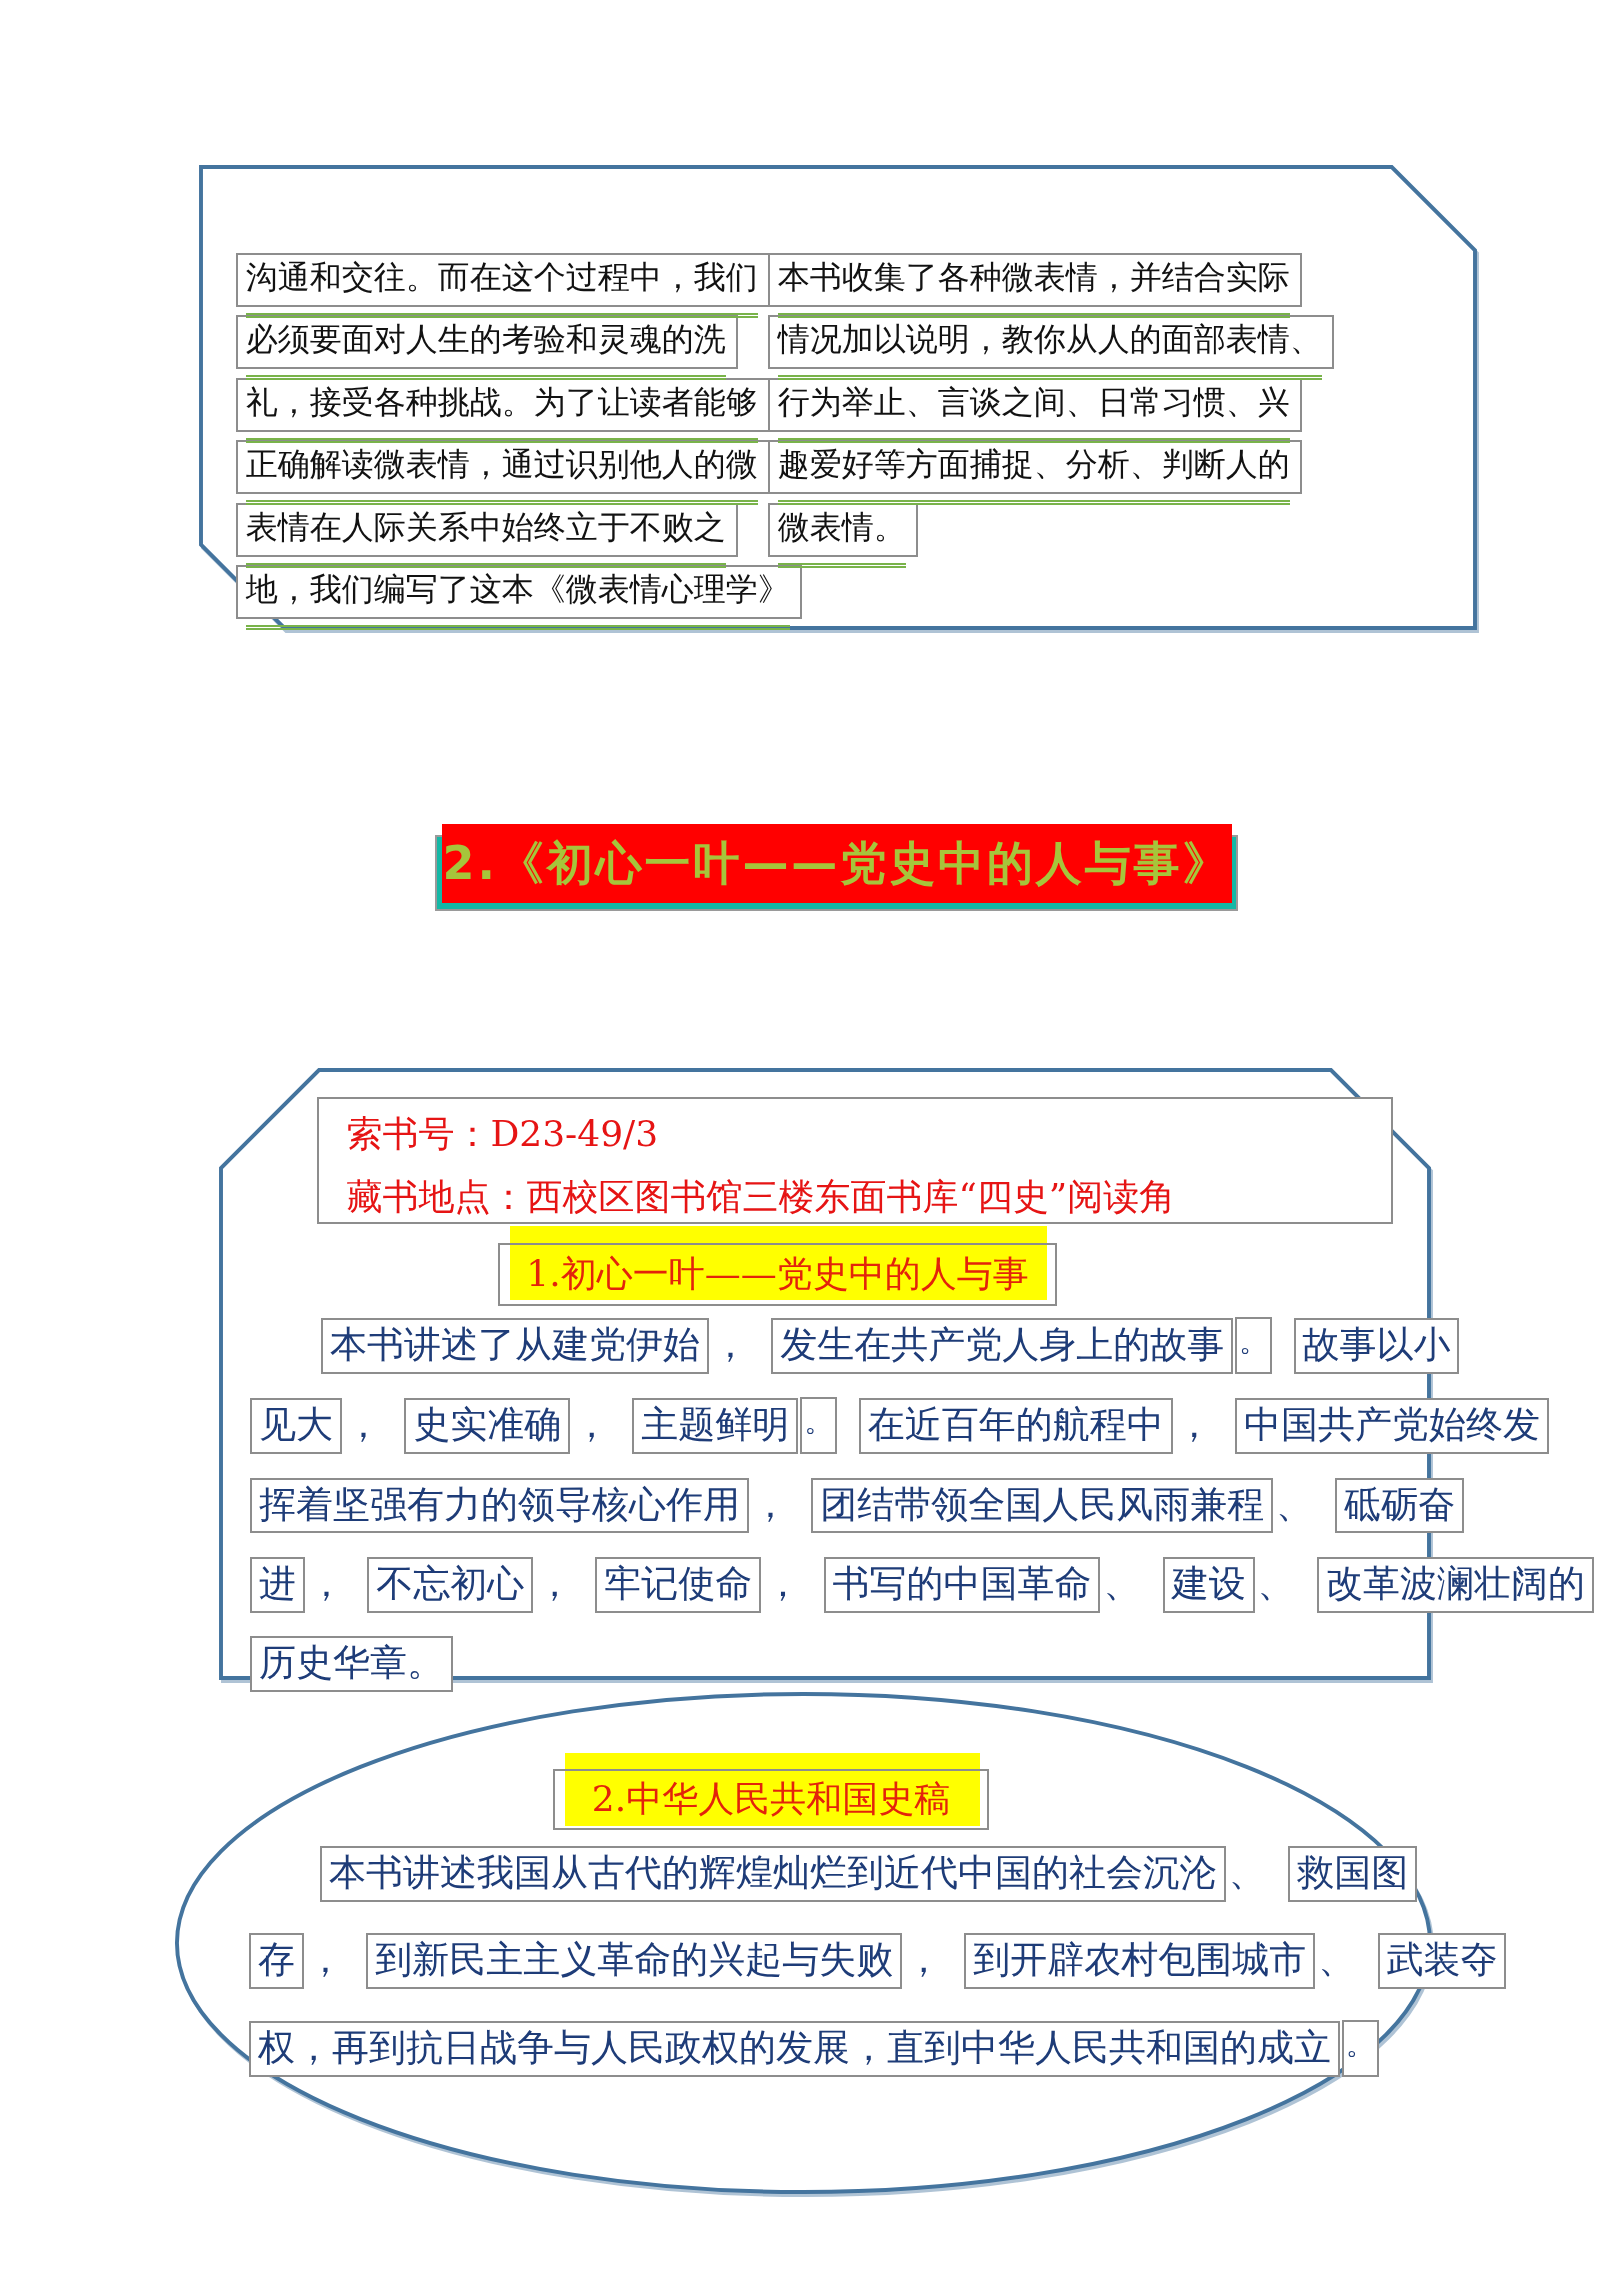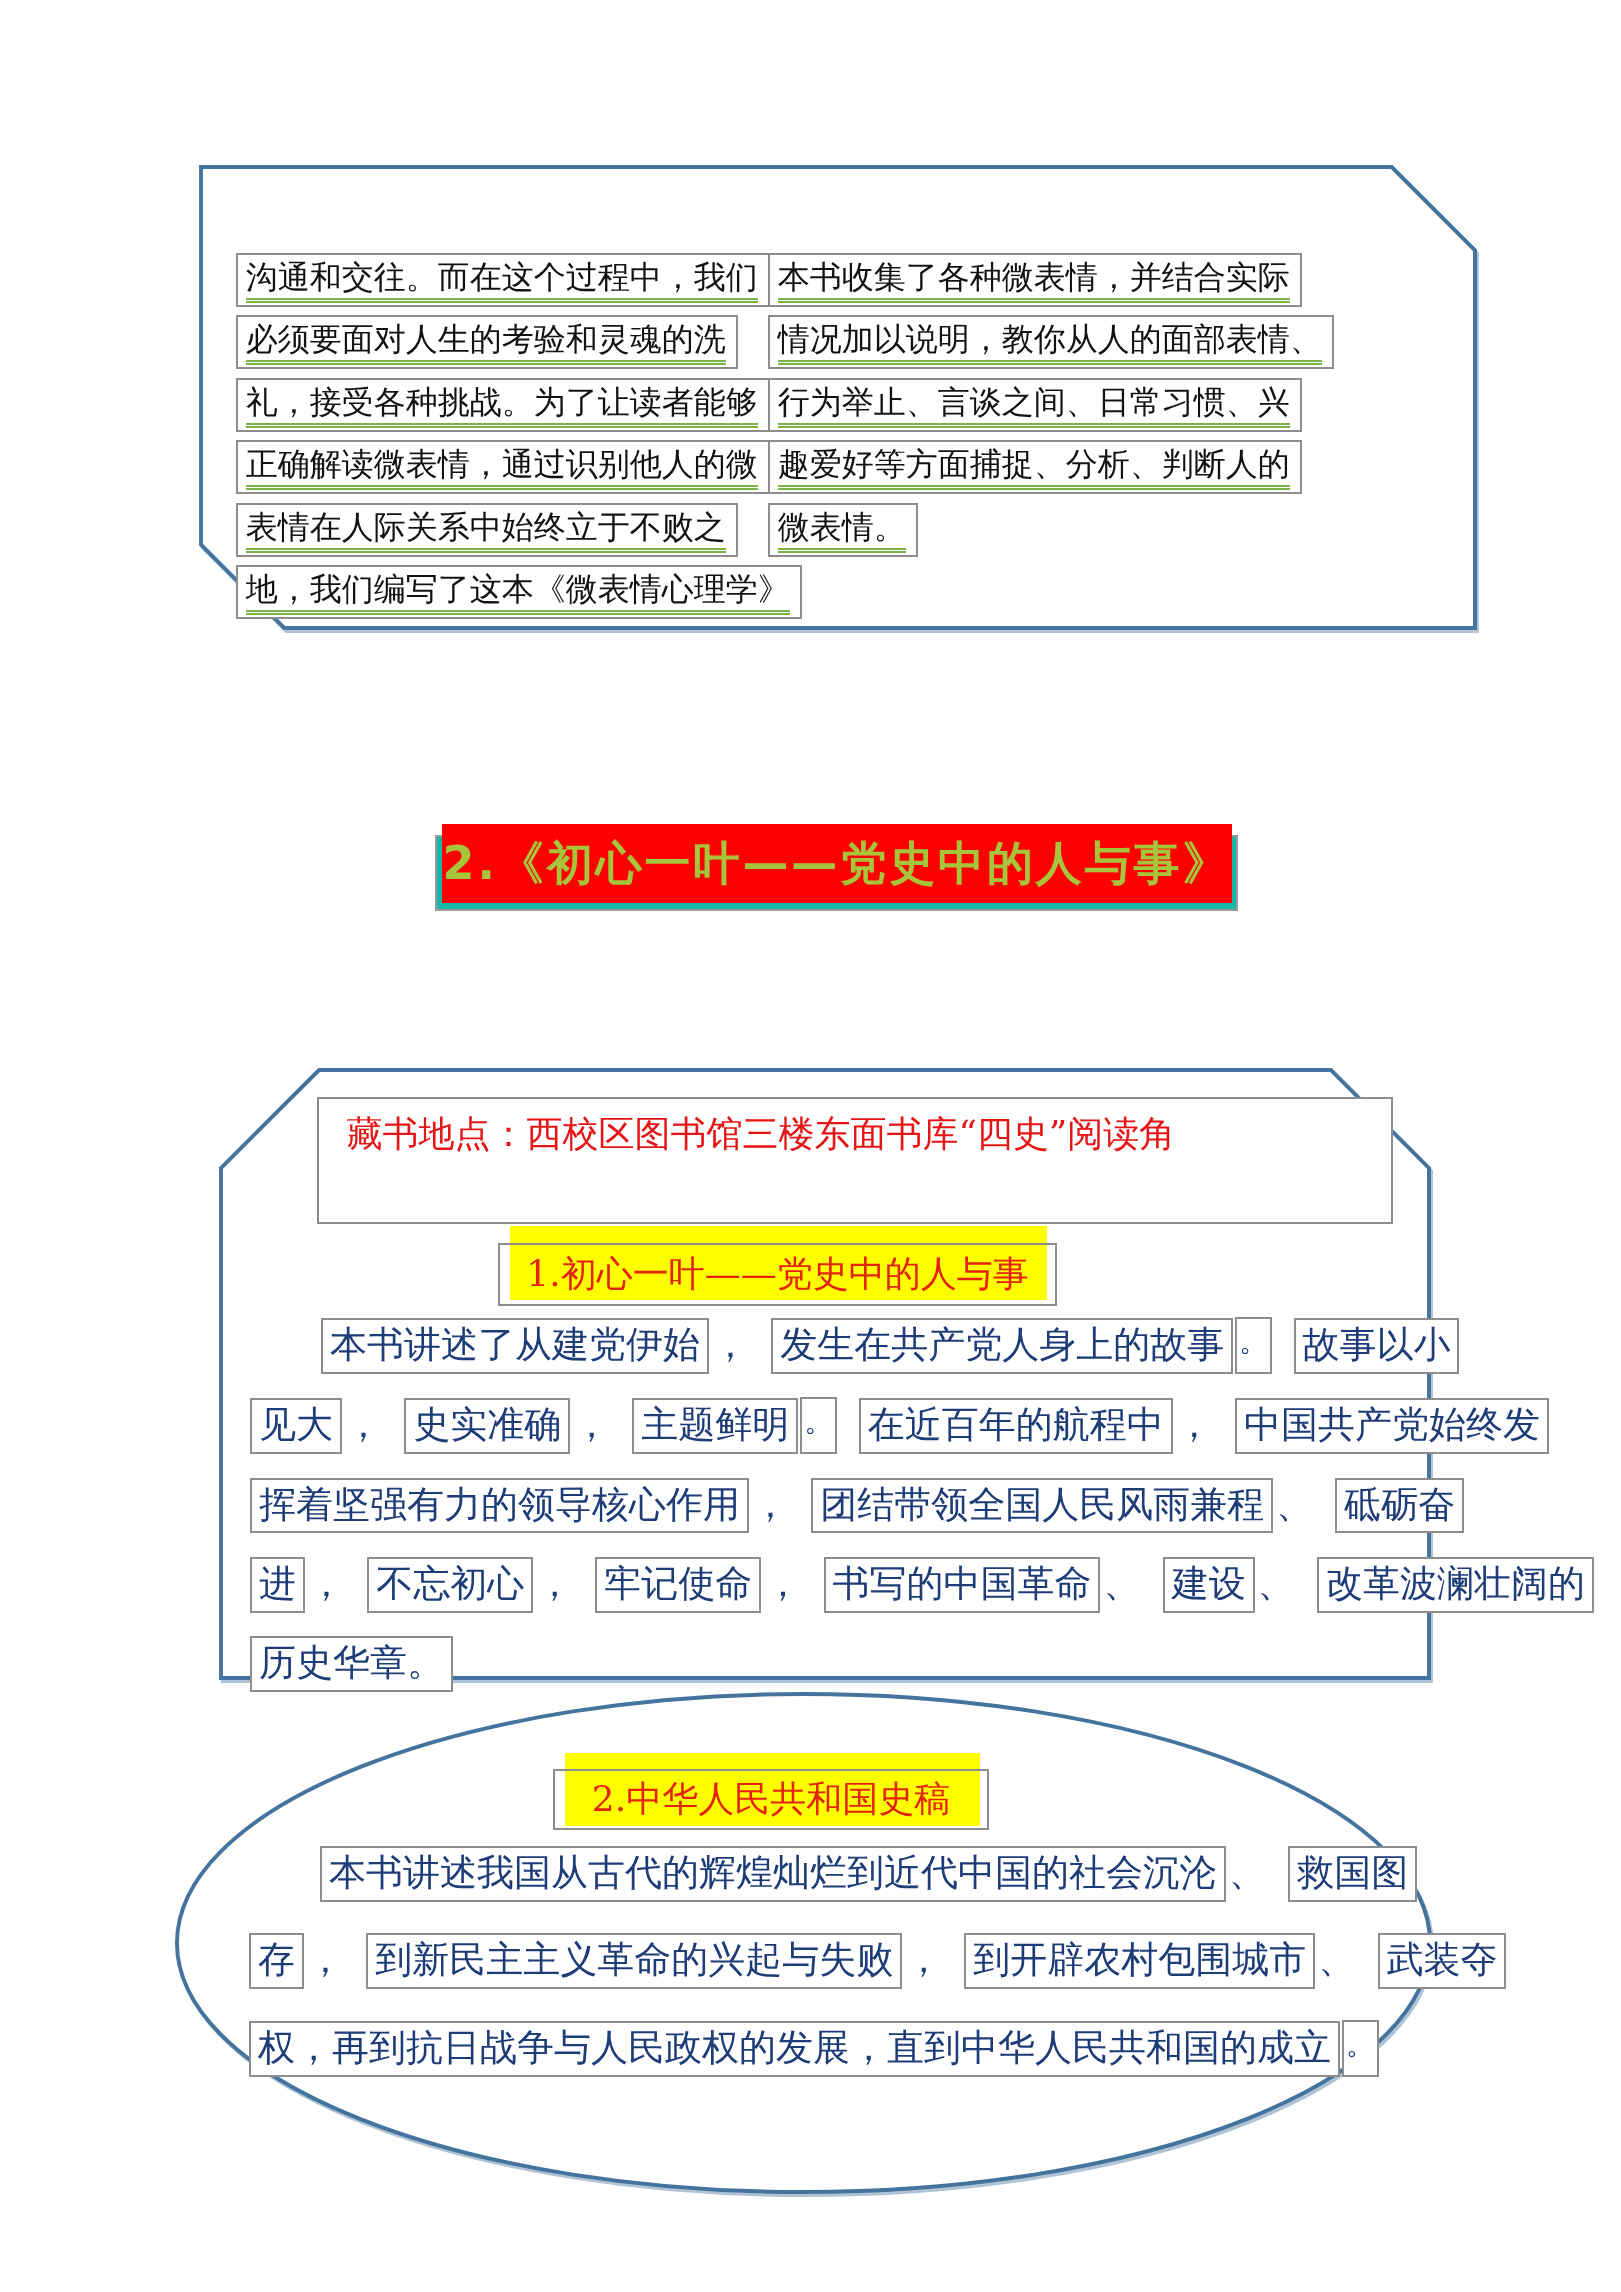--- a/index.html
+++ b/index.html
@@ -10,21 +10,21 @@
   .shape{position:absolute;}
   .shape > svg.outline{position:absolute;inset:0;width:100%;height:100%;overflow:visible;
     filter:drop-shadow(2.9px 3.9px 0 rgba(110,145,178,.55));}
   .shape > svg.outline polygon, .shape > svg.outline ellipse{fill:#ffffff;stroke:#44749e;stroke-width:4;}
 
   
   .tcol{position:absolute;}
   .tline{border:2px solid #8d8d8d;background:#fff;width:fit-content;
     padding:2.9px 9.8px 7.8px 7.8px;margin-bottom:8.8px;font-size:32px;line-height:39px;
     color:#121212;white-space:nowrap;}
-  .gul{border-bottom:5.9px double #79b34a;padding-bottom:2px;}
+  .gul{border-bottom:5.9px double #79b34a;padding-bottom:17px;}
 
   
   .banner-wrap{position:absolute;border:2px solid #9a9a9a;background:#14b8a6;}
   .banner-red{position:absolute;left:4.9px;right:3.9px;top:-12.7px;bottom:5.9px;background:#ff0000;
     display:flex;align-items:center;justify-content:center;}
   .banner-text{font-family:"DejaVu Sans",sans-serif;font-weight:bold;font-size:46px;
     color:#a6c53b;letter-spacing:2.9px;white-space:nowrap;}
 
   
   .callbox{position:absolute;border:2px solid #8d8d8d;background:#fff;
@@ -83,20 +83,21 @@
       <span class="banner-text">2.《初心一叶——党史中的人与事》</span>
     </div>
   </section>
 
   <section class="shape" style="left:221px;top:1070px;width:1208px;height:608px">
     <svg class="outline" viewBox="0 0 1232 620" preserveAspectRatio="none">
       <polygon points="100,0 1132,0 1232,100 1232,620 0,620 0,100"></polygon>
     </svg>
 
     <div class="callbox" style="left:96px;top:26.5px;width:1076px;height:127px">
+      <div class="call-line">索书号：D23-49/3</div>
       <div class="call-line">藏书地点：西校区图书馆三楼东面书库“四史”阅读角</div>
     </div>
 
     <div class="hl" style="left:277px;top:173px;width:559px;height:63px">
       <div class="hl-yellow" style="left:11.8px;top:-16.7px;width:537px;height:74px"></div>
       <div class="hl-border"></div>
       <div class="hl-text">1.初心一叶——党史中的人与事</div>
     </div>
 
     <div class="para" style="left:29px;top:247px;width:1157px">

